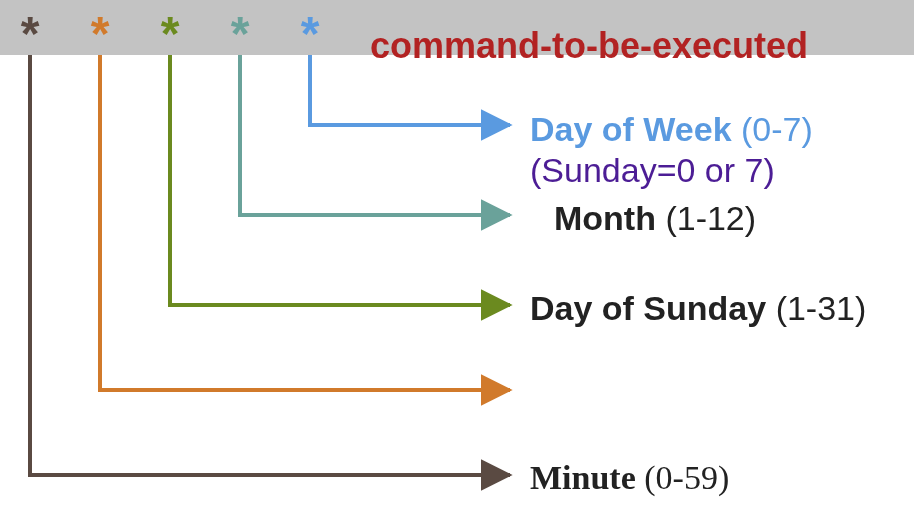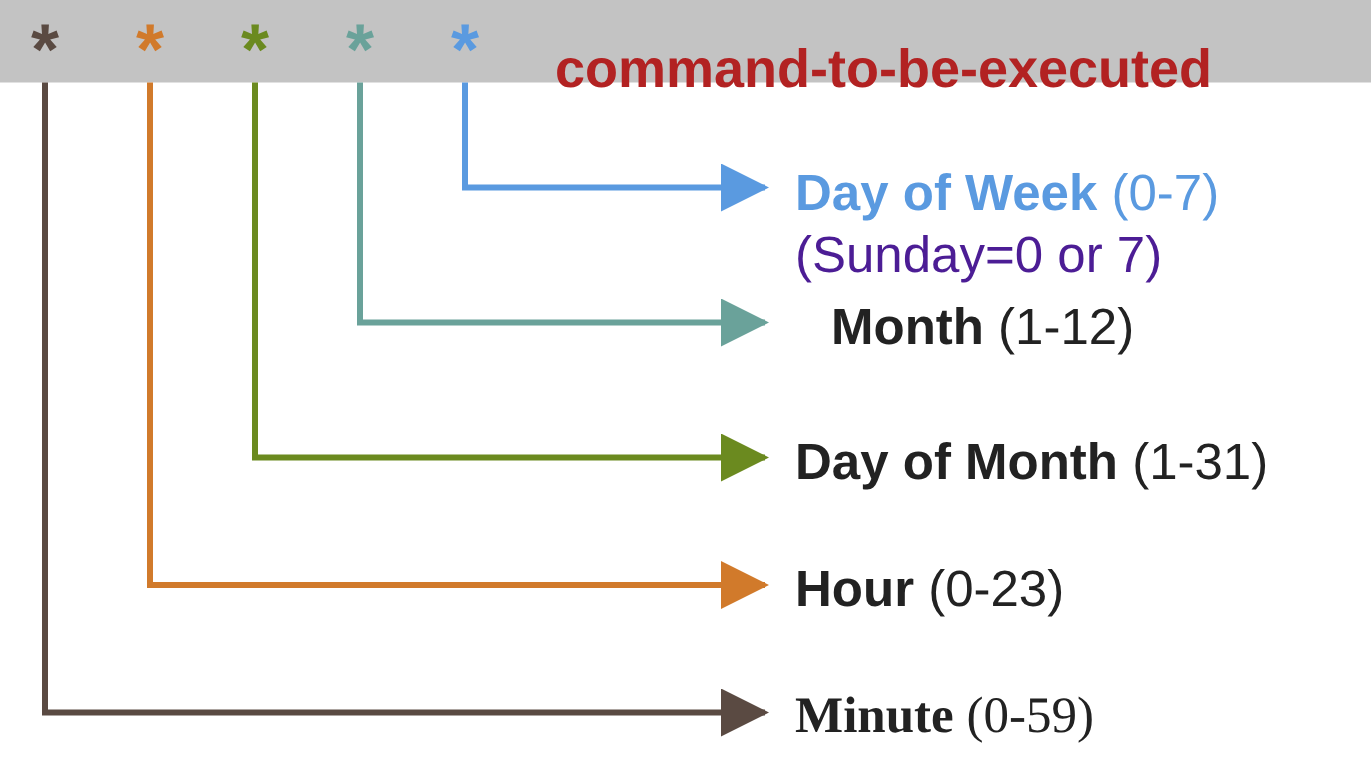--- a/index.html
+++ b/index.html
@@ -108,27 +108,23 @@
     <span style="color:#5a9ae0;">(0-7)</span>
     <span class="sub" style="color:#4c1d95;">(Sunday=0 or 7)</span>
   </div>
 
   <div class="label" style="left:554px; top:198px;">
     <span class="strong">Month</span>
     <span>(1-12)</span>
   </div>
 
   <div class="label" style="left:530px; top:288px;">
-    <span class="strong">Day of Month</span>
+    <span class="strong">Day of Sunday</span>
     <span>(1-31)</span>
   </div>
 
-  <div class="label" style="left:530px; top:373px;">
-    <span class="strong">Hour</span>
-    <span>(0-23)</span>
-  </div>
 
   <div class="label" style="left:530px; top:458px;font-family:Liberation Serif, serif;">
     <span class="strong">Minute</span>
     <span>(0-59)</span>
   </div>
 
 </div>
 
 </body></html>

